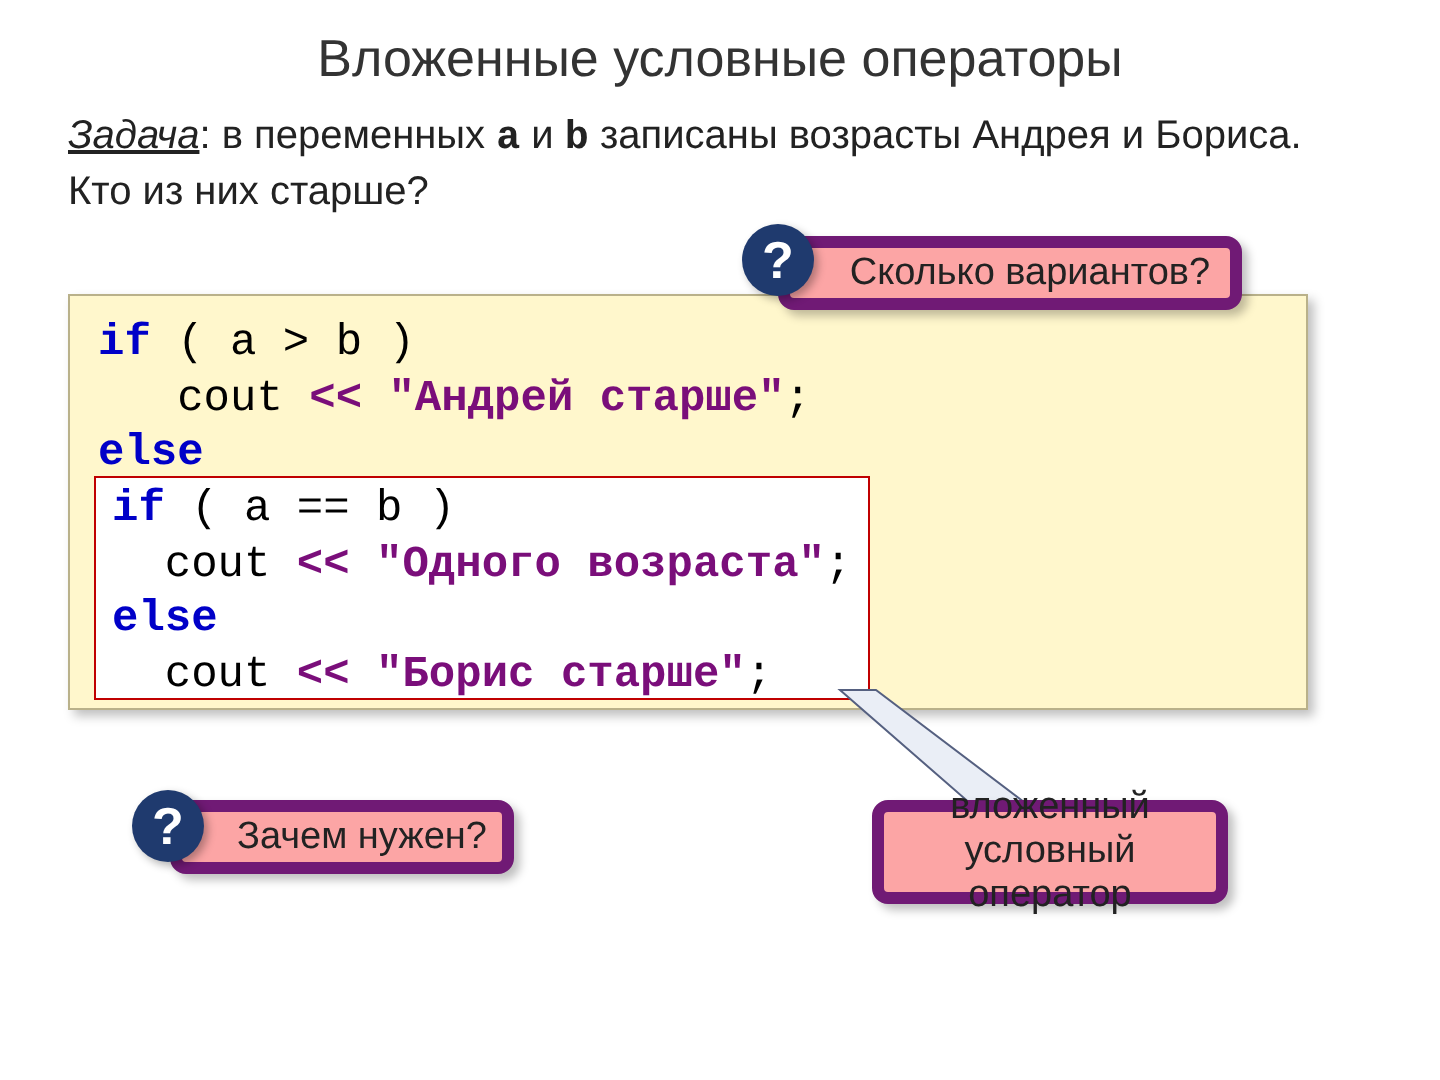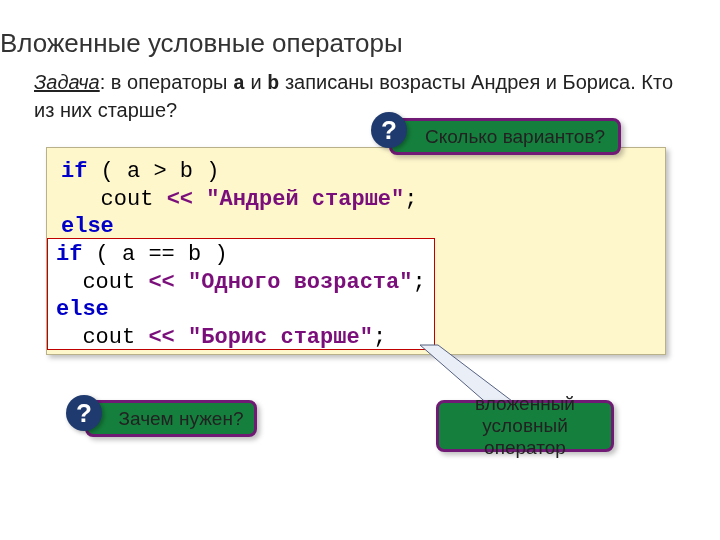--- a/index.html
+++ b/index.html
@@ -6,24 +6,24 @@
   body {
     margin: 0;
     width: 720px;
     height: 540px;
     font-family: Arial, Helvetica, sans-serif;
     background: #fff;
     position: relative;
     overflow: hidden;
   }
   .title {
-    text-align: left;
+    text-align: center;
     font-size: 26px;
     color: #333;
-    margin-top: 28px;
+    margin-top: 14px;
     font-weight: 400;
   }
   .task {
     font-size: 20px;
     color: #222;
     margin: 10px 34px 0 34px;
     line-height: 1.35;
   }
   .task .zadacha { font-style: italic; text-decoration: underline; }
   .task code { font-family: "Courier New", monospace; font-weight: bold; font-size: 20px; }
@@ -31,21 +31,20 @@
   .codebox-outer {
     position: absolute;
     left: 34px;
     top: 147px;
     width: 620px;
     height: 208px;
     background: #fff7cc;
     border: 1px solid #b9b18a;
     box-shadow: 3px 3px 5px rgba(0,0,0,.25);
     padding: 10px 14px 10px 14px;
-    margin-left: 12px;
   }
   .code {
     font-family: "Courier New", monospace;
     font-size: 22px;
     line-height: 1.25;
     white-space: pre;
     color: #000;
   }
   .kw { color: #0000c8; font-weight: bold; }
   .lit { color: #7a0e7a; font-weight: bold; }
@@ -56,22 +55,22 @@
     top: 238px;
     width: 388px;
     height: 112px;
     background: #fff;
     border: 1px solid #c00000;
     padding: 2px 8px 4px 8px;
   }
 
   .callout {
     position: absolute;
-    background: #15803d;
-    border: 3px solid #701a75;
+    background: #fca5a5;
+    border: 6px solid #701a75;
     border-radius: 8px;
     box-shadow: 3px 3px 5px rgba(0,0,0,.25);
     font-size: 19px;
     color: #222;
     display: flex;
     align-items: center;
     justify-content: center;
     text-align: center;
     line-height: 1.15;
   }
@@ -99,21 +98,21 @@
     position: absolute;
     overflow: visible;
   }
 </style>
 </head>
 <body>
 
 <div class="title">Вложенные условные операторы</div>
 
 <div class="task">
-  <span class="zadacha">Задача</span><span>: в операторы </span><code>a</code><span> и </span><code>b</code><span> записаны возрасты Андрея и Бориса. Кто из них старше?</span>
+  <span class="zadacha">Задача</span><span>: в переменных </span><code>a</code><span> и </span><code>b</code><span> записаны возрасты Андрея и Бориса. Кто из них старше?</span>
 </div>
 
 <div class="codebox-outer">
   <div class="code"><span class="kw">if</span><span> ( a &gt; b )</span>
 <span>   cout </span><span class="lit">&lt;&lt;</span><span class="lit"> "Андрей старше"</span><span>;</span>
 <span class="kw">else</span></div>
 </div>
 
 <div class="codebox-inner">
   <div class="code"><span class="kw">if</span><span> ( a == b )</span>

